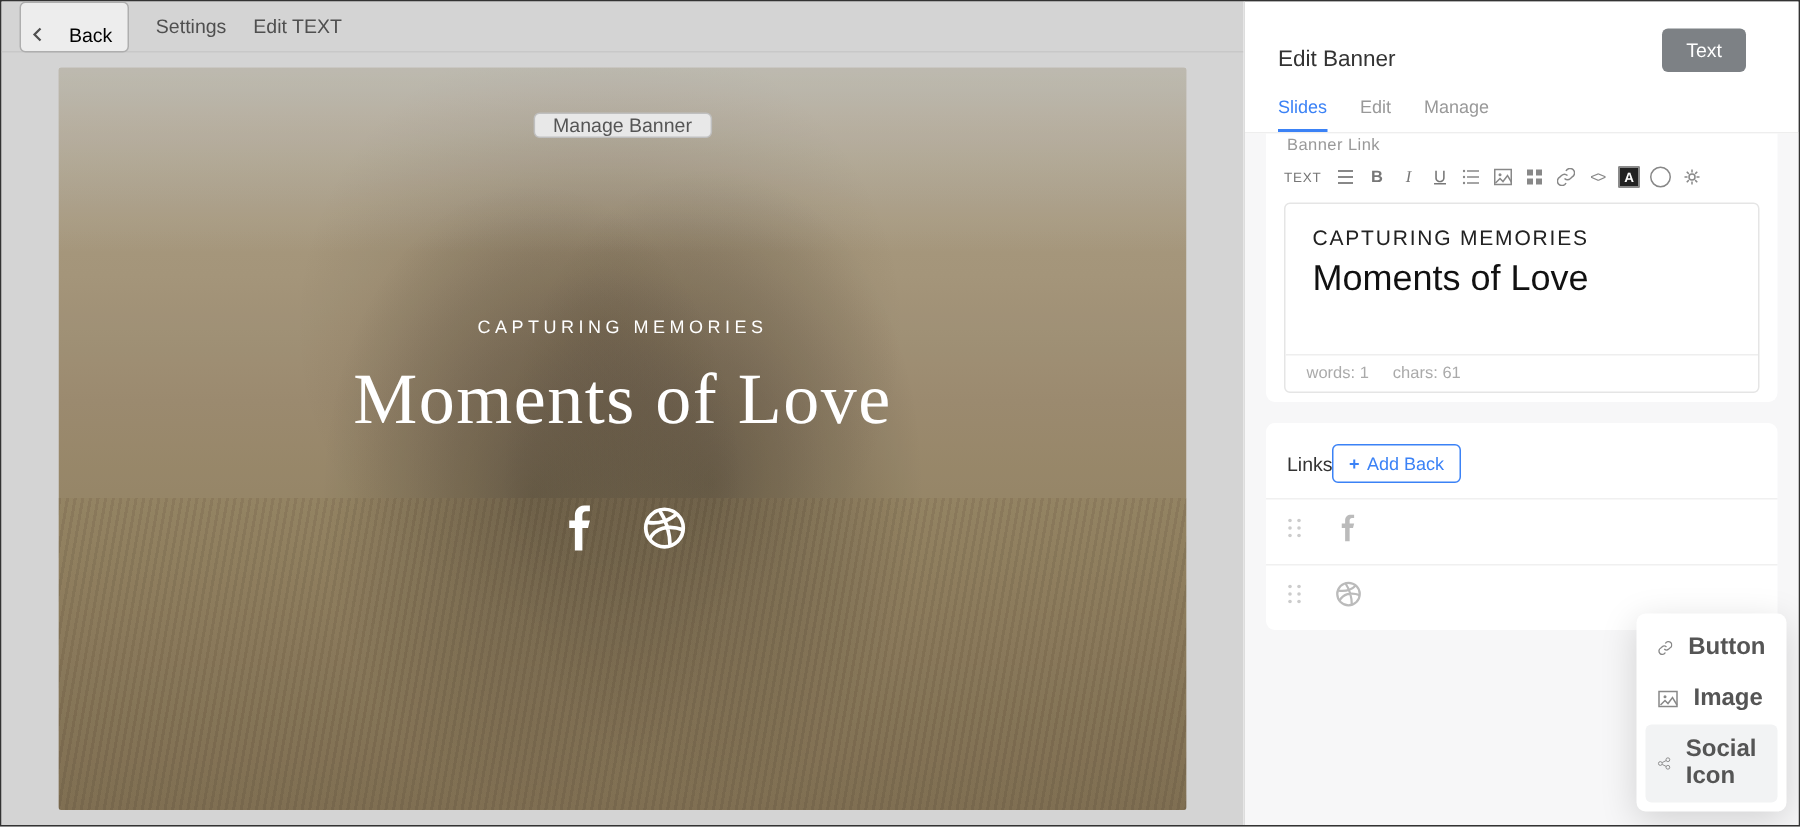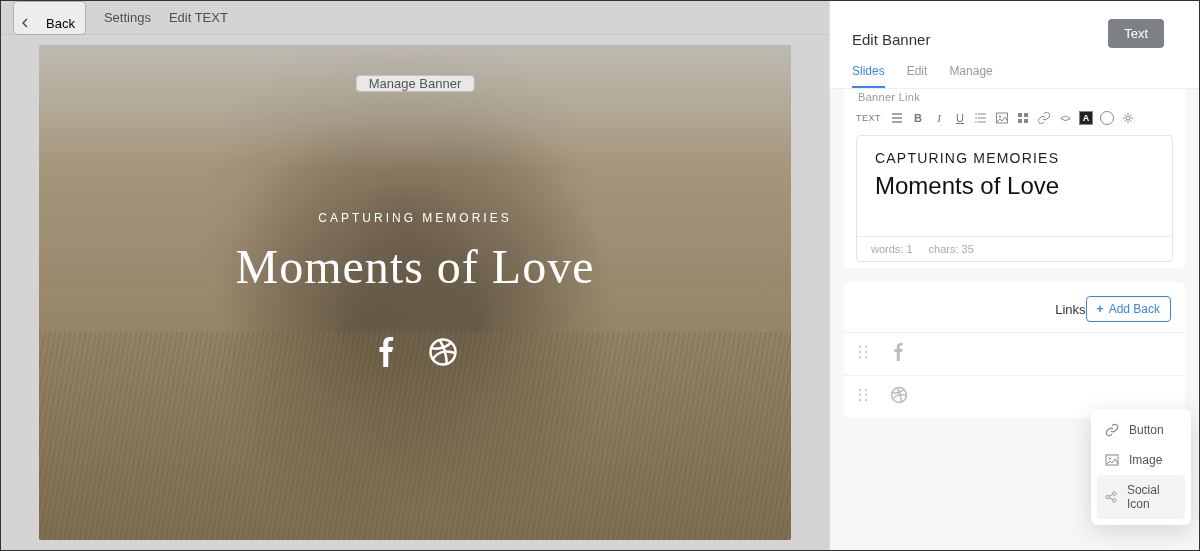--- a/index.html
+++ b/index.html
@@ -62,32 +62,32 @@
     .tb-icon.box { border:1px solid #888;}
     .tb-icon.round { border:1px solid #888; border-radius: 50%;}
     .tb-icon svg { width: 12px; height: 12px; fill: currentColor; }
 
     .editor-box { margin: 4px 12px 4px; border: 1px solid #e5e5e5; border-radius: 4px; overflow: hidden;}
     .editor-content { padding: 14px 18px 36px; }
     .editor-eyebrow { font-size: 14px; letter-spacing: 1.2px; color: #222; font-weight: 500; margin-bottom: 6px;}
     .editor-headline { font-size: 24px; color: #111; font-weight: 500;}
     .editor-footer { border-top: 1px solid #eee; padding: 6px 14px; font-size: 11px; color: #aaa; display: flex; gap: 16px;}
 
-    .links-head { display:flex; align-items:center; justify-content:flex-end; padding: 14px 14px 10px;}
+    .links-head { display:flex; align-items:center; justify-content:flex-start; padding: 14px 14px 10px;}
     .links-title { font-size: 13px; color: #333;}
     .addlink-btn { border: 1px solid #3b82f6; color: #3b82f6; background: #fff; padding: 5px 10px; font-size: 12px; border-radius: 4px; display: inline-flex; align-items: center; gap: 5px; cursor: pointer;}
     .link-row { display: flex; align-items: center; padding: 10px 14px; border-top: 1px solid #f0f0f0;}
     .drag-handle { color: #ccc; margin-right: 22px; cursor: grab;}
     .drag-handle svg { width: 10px; height: 14px;}
     .link-icon { color: #bbb;}
     .link-icon svg { width: 18px; height: 18px; fill: currentColor;}
 
     
     .popover { position: absolute; right: 8px; top: 320px; width: 100px; background: #fff; border-radius: 6px; box-shadow: 0 6px 24px rgba(0,0,0,0.15); padding: 6px; z-index: 50;}
-    .pop-item { display: flex; align-items: center; gap: 10px; padding: 8px 8px; font-size: 12px; color: #555; border-radius: 4px; cursor: pointer;}
+    .pop-item { display: flex; align-items: center; gap: 10px; padding: 8px 8px; font-size: 16px; color: #555; border-radius: 4px; cursor: pointer; font-weight: bold;}
     .pop-item.hl { background: #f2f3f4;}
     .pop-item svg { width: 14px; height: 14px; fill: #888;}
   </style>
 </head>
 <body>
 
 <div class="app">
   <div class="canvas-area">
     <div class="dim-overlay"></div>
 
@@ -189,21 +189,21 @@
               </svg>
             </span>
         </div>
         <div class="editor-box">
           <div class="editor-content">
             <div class="editor-eyebrow">CAPTURING MEMORIES</div>
             <div class="editor-headline">Moments of Love</div>
           </div>
           <div class="editor-footer">
             <span>words: 1</span>
-            <span>chars: 35</span>
+            <span>chars: 61</span>
           </div>
         </div>
       </div>
 
       <div class="panel">
         <div class="links-head">
           <div class="links-title">Links</div>
           <button class="addlink-btn">
             <span style="font-weight:700">+</span>
             <span>Add Back</span>

